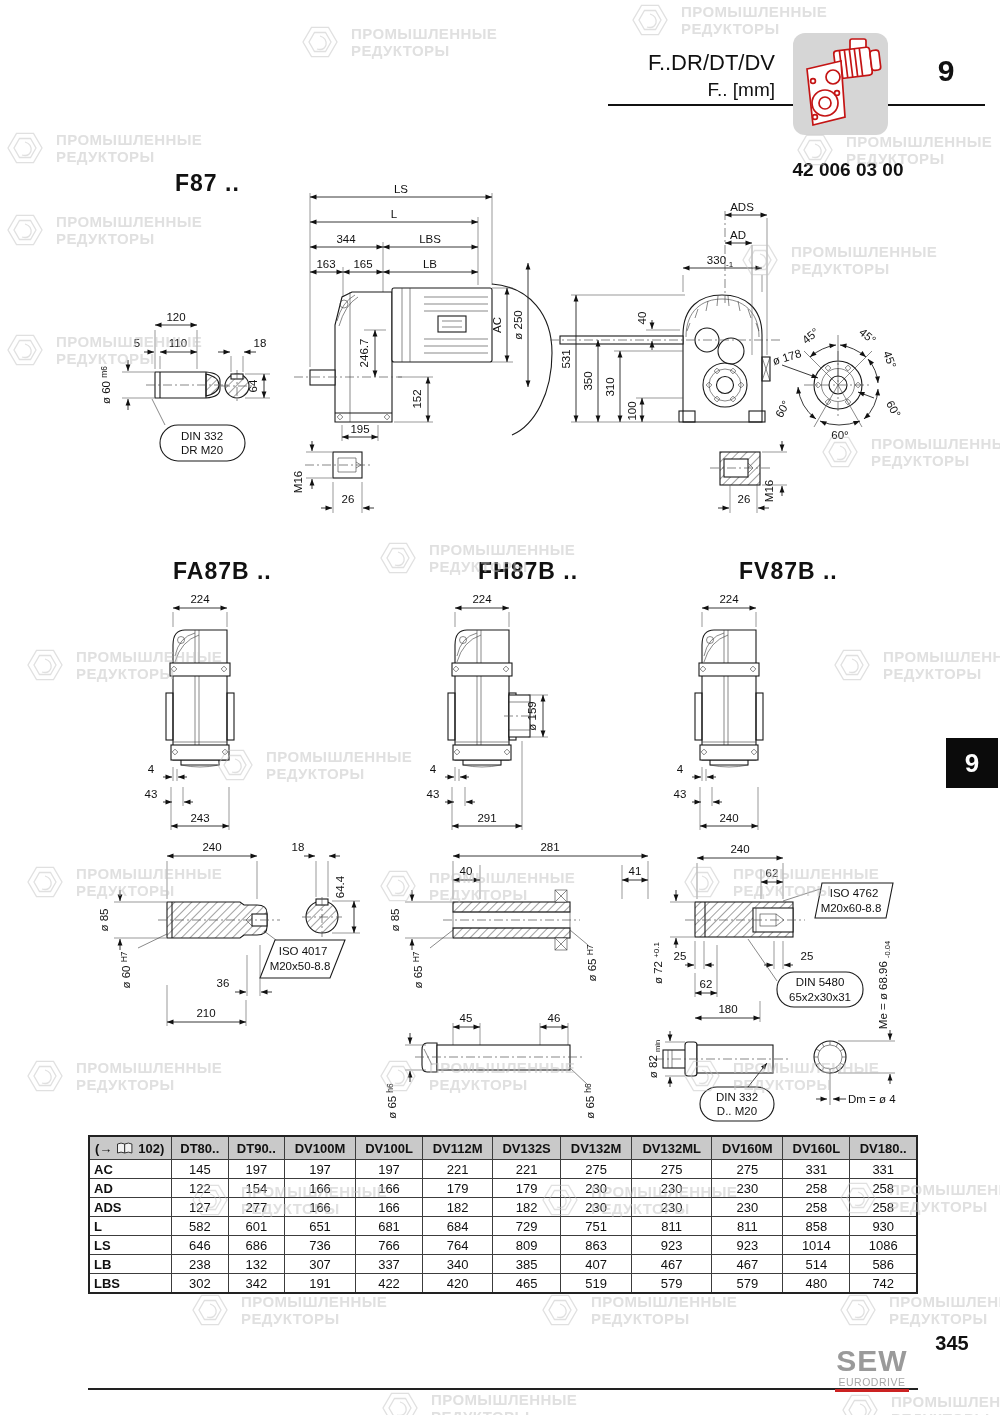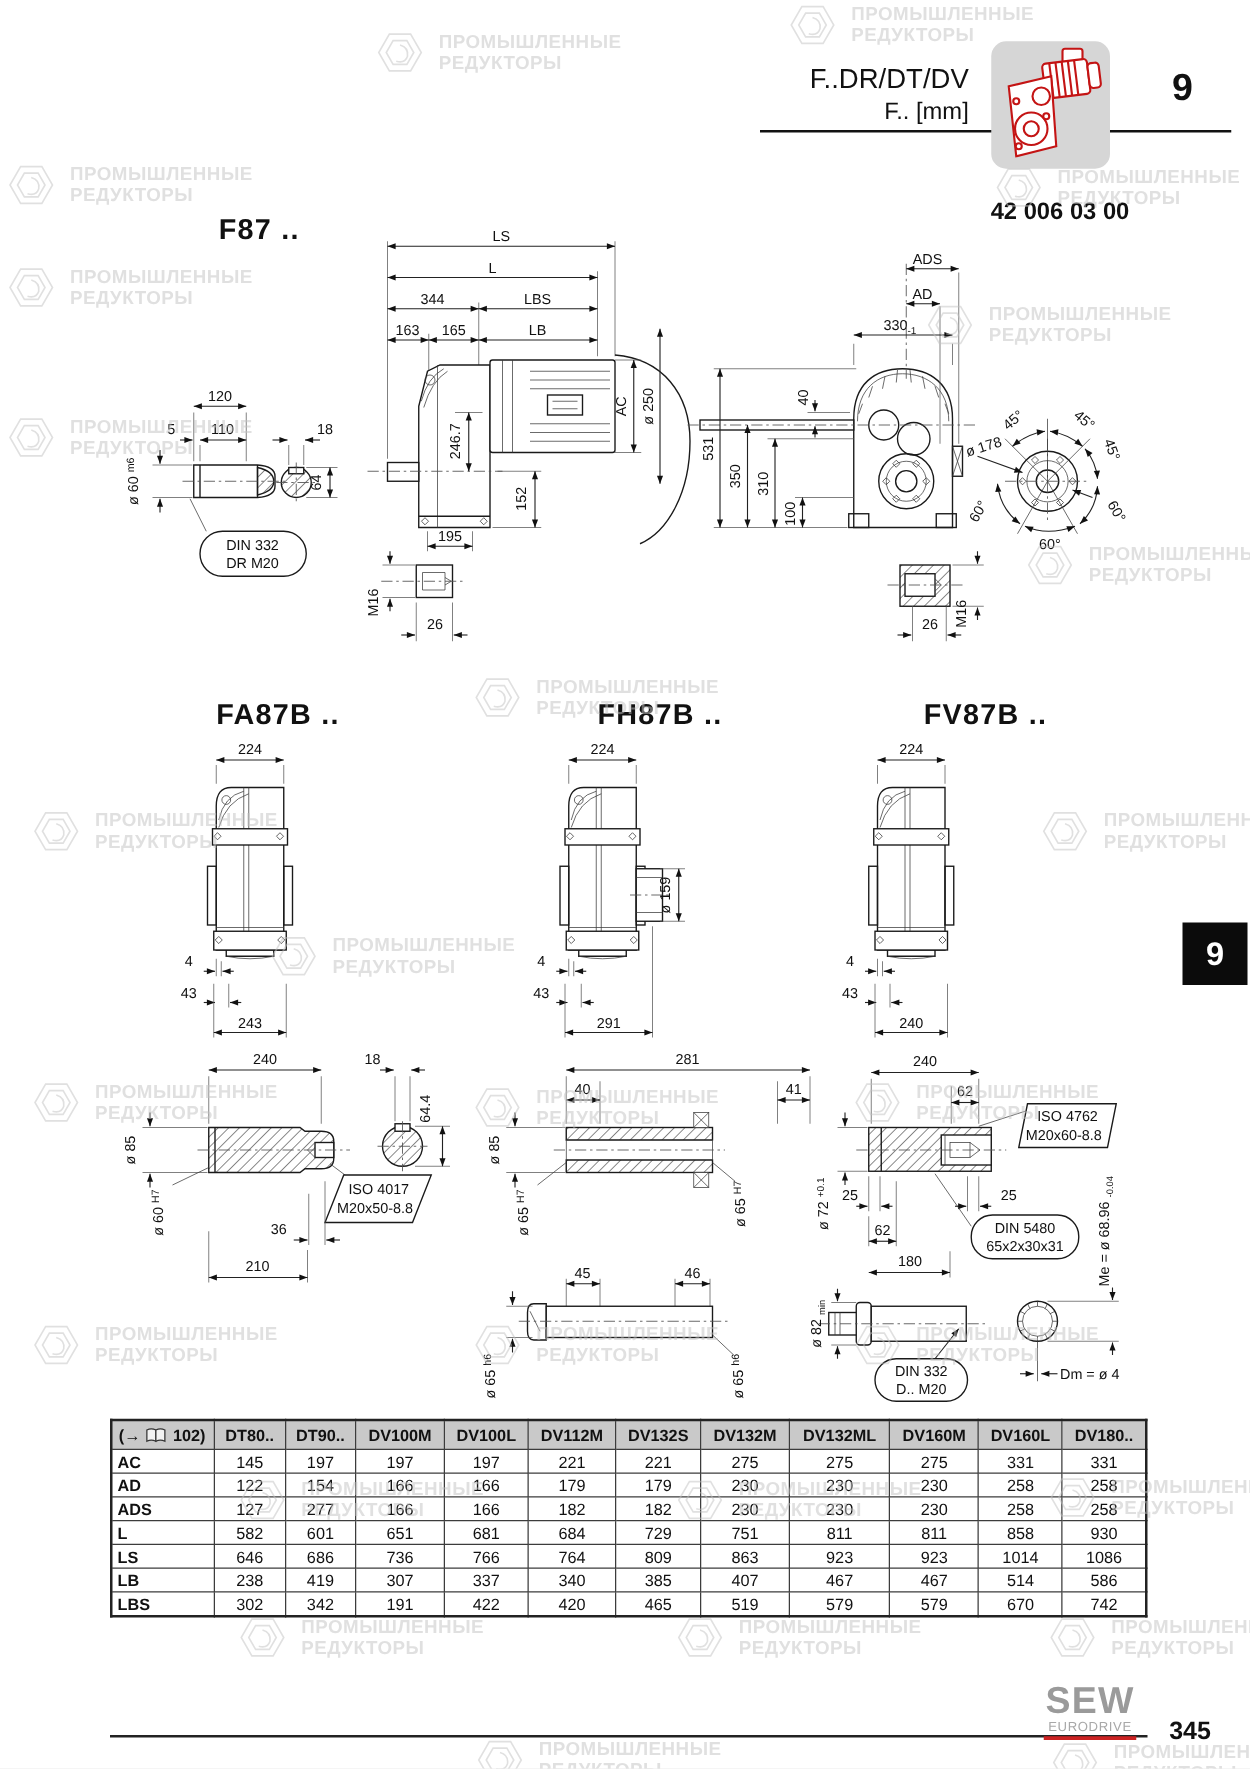--- a/index.html
+++ b/index.html
@@ -45,21 +45,21 @@
   #dim-table td.rl{font-weight:bold;text-align:left;padding-left:4px;width:74px;}
   #dim-table{border:2px solid #222;}
   #refcell{display:flex;align-items:center;justify-content:flex-start;gap:4px;padding-left:2px;}
   
   #f-cat{left:105px;top:1424px;font-size:21px;font-style:italic;}
   #f-line{left:88px;top:1388px;width:830px;height:2px;background:#222;}
   #f-logo{left:832px;top:1346px;width:80px;text-align:center;z-index:2;}
   #f-logo .l1{font-size:30px;font-weight:900;color:#9a9a9a;letter-spacing:1px;line-height:30px;}
   #f-logo .l2{font-size:10.5px;font-weight:normal;color:#a8a8a8;letter-spacing:0.5px;}
   #f-logo .bar{width:74px;height:3px;background:#cc2222;margin:1px auto 0;}
-  #f-page{left:922px;top:1374px;width:60px;text-align:center;font-size:20px;font-weight:bold;}
+  #f-page{left:922px;top:1332px;width:60px;text-align:center;font-size:20px;font-weight:bold;}
   
   .wm{position:absolute;display:flex;align-items:center;gap:11px;z-index:4;pointer-events:none;
       opacity:0.5;color:#c2c2c2;font-weight:600;font-size:15px;line-height:17px;letter-spacing:0.4px;
       white-space:nowrap;}
 </style>
 </head>
 <body>
 
 <div id="page">
 
@@ -751,21 +751,21 @@
           <td>809</td>
           <td>863</td>
           <td>923</td>
           <td>923</td>
           <td>1014</td>
           <td>1086</td>
         </tr>
         <tr>
           <td class="rl">LB</td>
           <td>238</td>
-          <td>419</td>
+          <td>132</td>
           <td>307</td>
           <td>337</td>
           <td>340</td>
           <td>385</td>
           <td>407</td>
           <td>467</td>
           <td>467</td>
           <td>514</td>
           <td>586</td>
         </tr>
@@ -773,21 +773,21 @@
           <td class="rl">LBS</td>
           <td>302</td>
           <td>342</td>
           <td>191</td>
           <td>422</td>
           <td>420</td>
           <td>465</td>
           <td>519</td>
           <td>579</td>
           <td>579</td>
-          <td>670</td>
+          <td>480</td>
           <td>742</td>
         </tr>
       </tbody>
   </table>
 
   <div class="abs" id="f-cat">Каталог – GM2004</div>
   <div class="abs" id="f-line"></div>
   <div class="abs" id="f-logo">
     <div class="l1">SEW</div>
     <div class="l2">EURODRIVE</div>

